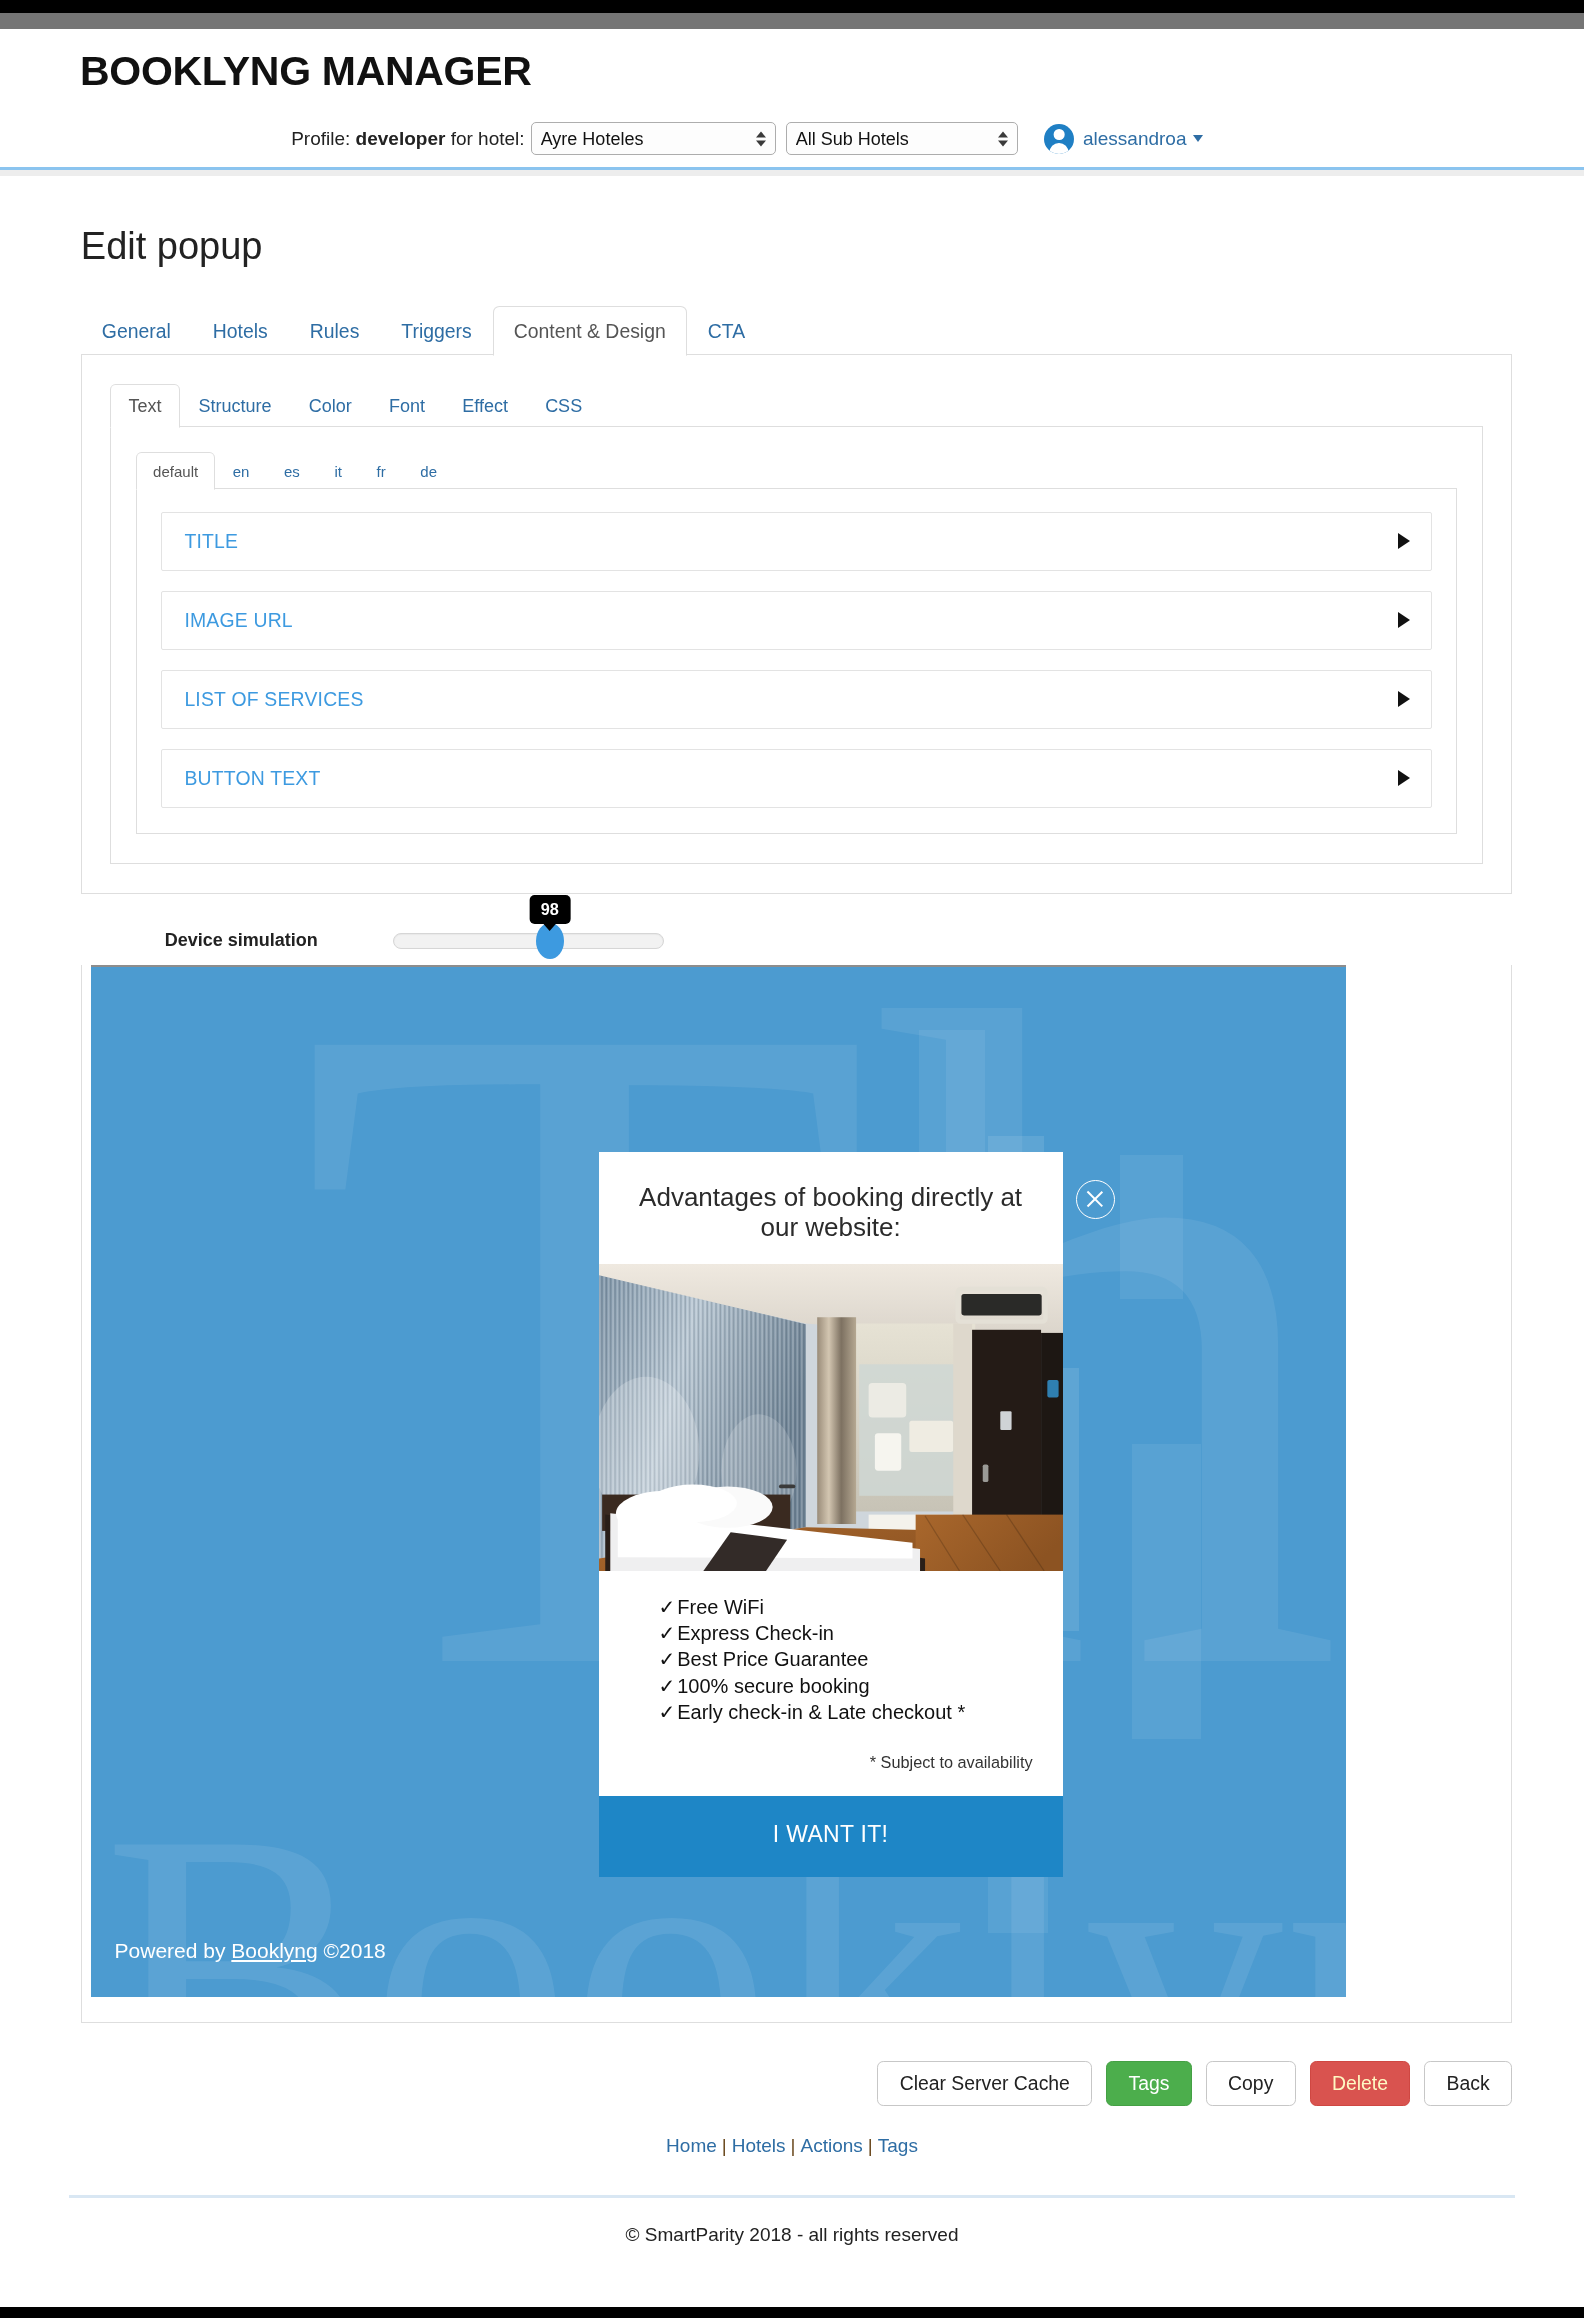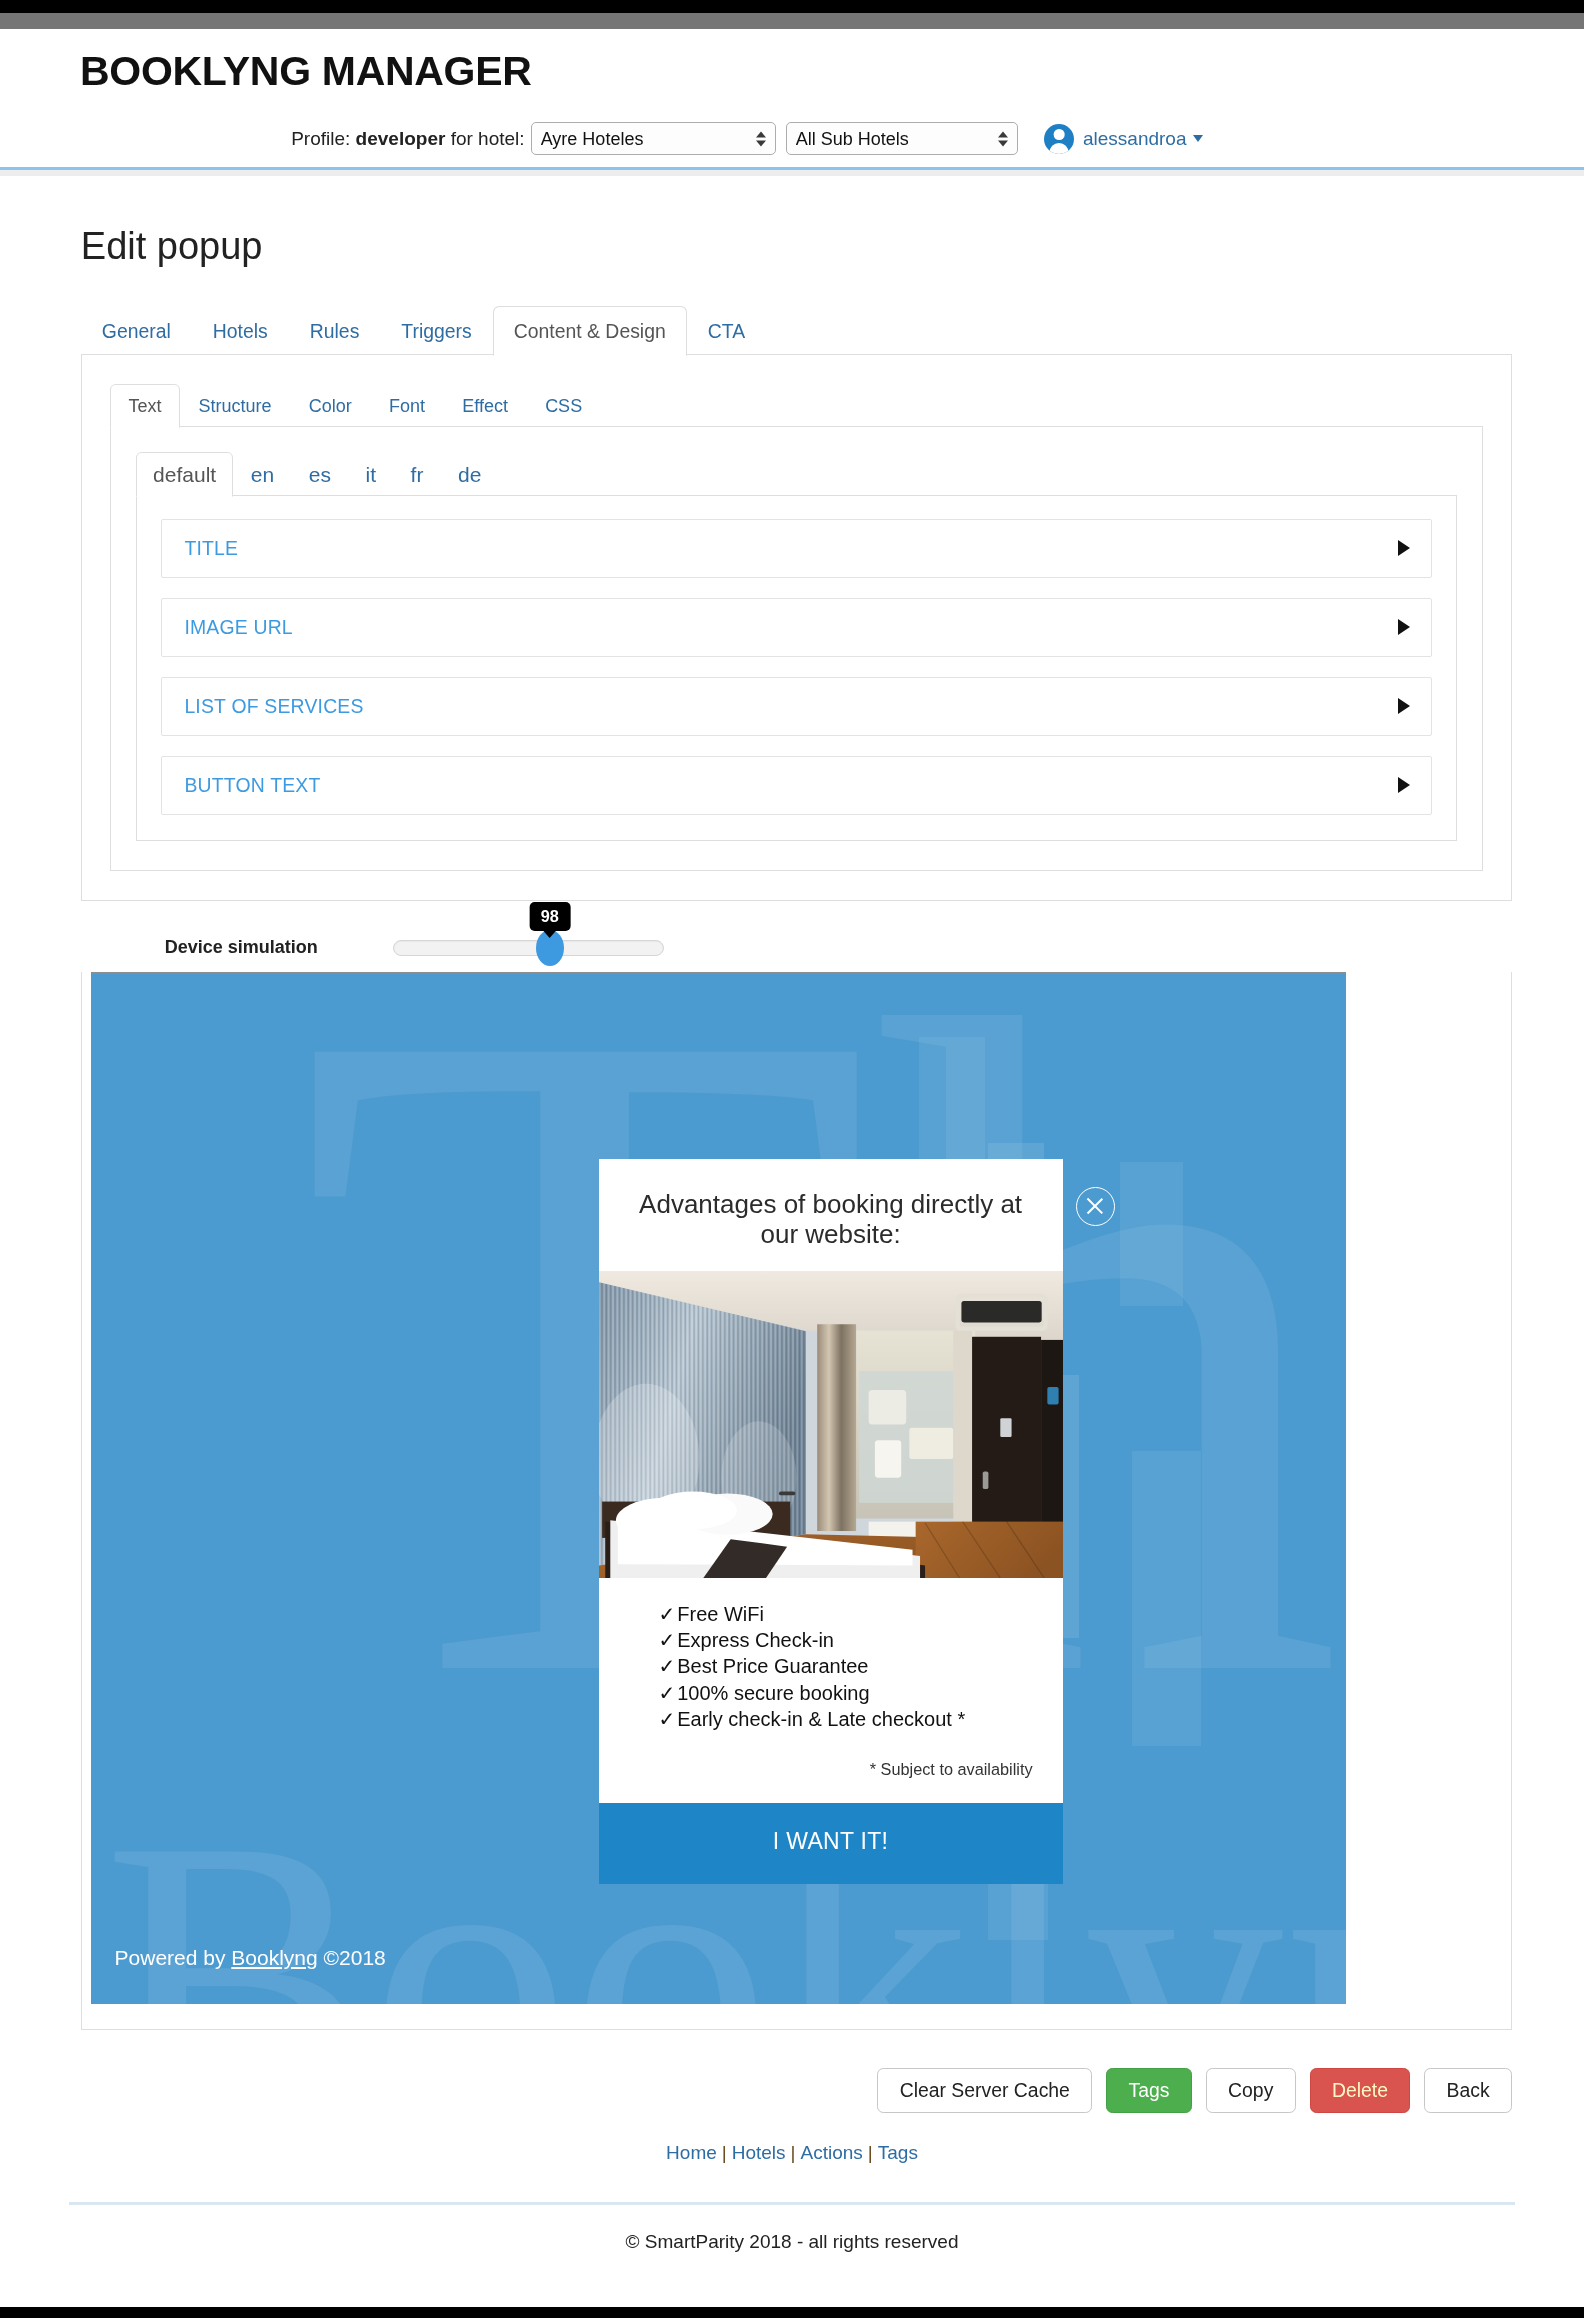--- a/index.html
+++ b/index.html
@@ -136,21 +136,21 @@
   }
   .tab-s.active { color:#555; background:#fff; border-color:#dedede; border-bottom-color:#fff; }
 
   .panel-inner {
     border:1.9px solid #dedede; border-top:none;
     padding:25px 25px 29px 25px;
   }
 
   .tabs-lang { display:flex; align-items:flex-end; border-bottom:1.9px solid #dedede; }
   .tab-l {
-    font-size:21px; color:#2e6da4;
+    font-size:15px; color:#2e6da4;
     padding:10px 16.3px 9.4px 16.3px;
     border:1.9px solid transparent;
     border-radius:5.6px 5.6px 0 0;
     margin-bottom:-1.9px; cursor:pointer;
   }
   .tab-l.active { color:#555; background:#fff; border-color:#dedede; border-bottom-color:#fff; }
 
   .panel-lang { border:1.9px solid #dedede; border-top:none; padding:22.6px 24px 25px 24px; }
 
   

